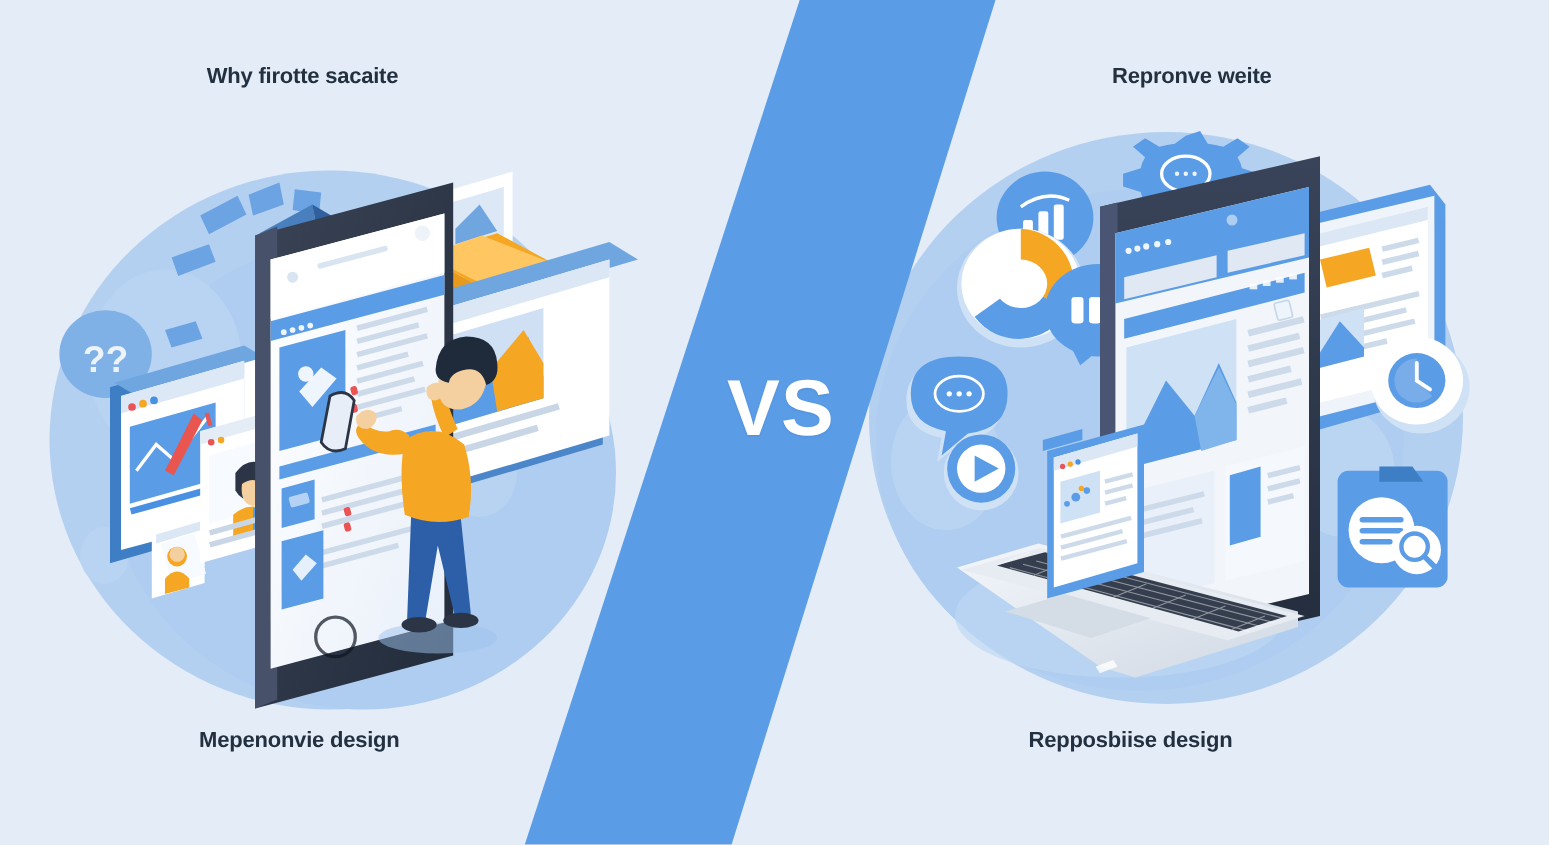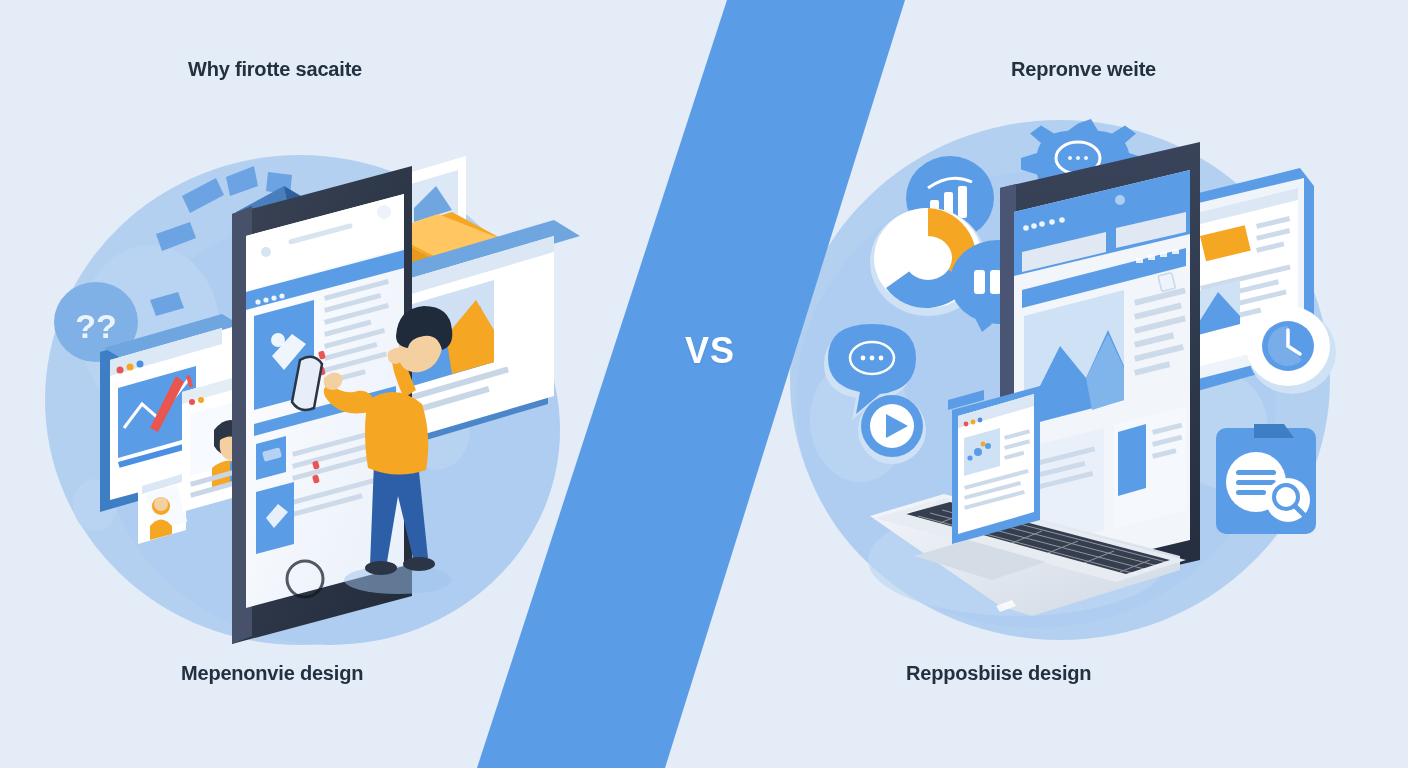--- a/index.html
+++ b/index.html
@@ -13,35 +13,35 @@
 
   
   .vs-band {
     position:absolute; left:0; top:0; width:100%; height:100%;
     pointer-events:none;
   }
   .vs-label {
     position:absolute;
     left:650px; top:330px;
     width:120px; text-align:center;
-    font-size:36px; font-weight:bold; color:#ffffff;
+    font-size:72px; font-weight:bold; color:#ffffff;
     letter-spacing:1px;
     text-shadow:0 1px 2px rgba(40,90,150,.18);
   }
 
   
   .title {
     position:absolute;
     font-size:20px; font-weight:bold; color:#22303f;
     letter-spacing:-0.2px; white-space:nowrap;
   }
   .t-left-top  { left:188px; top:58px; }
   .t-right-top { left:963px; top:58px;margin-left:48px; }
   .t-left-bot  { left:181px; top:662px; }
-  .t-right-bot { left:906px; top:662px; }
+  .t-right-bot { left:935px; top:662px; }
 
   
   .panel { position:absolute; top:0; height:768px; }
   .panel-left  { left:0;   width:700px; }
   .panel-right { left:700px; width:708px; }
   .panel svg { display:block; width:100%; height:100%; }
 </style>
 </head>
 <body>
 

